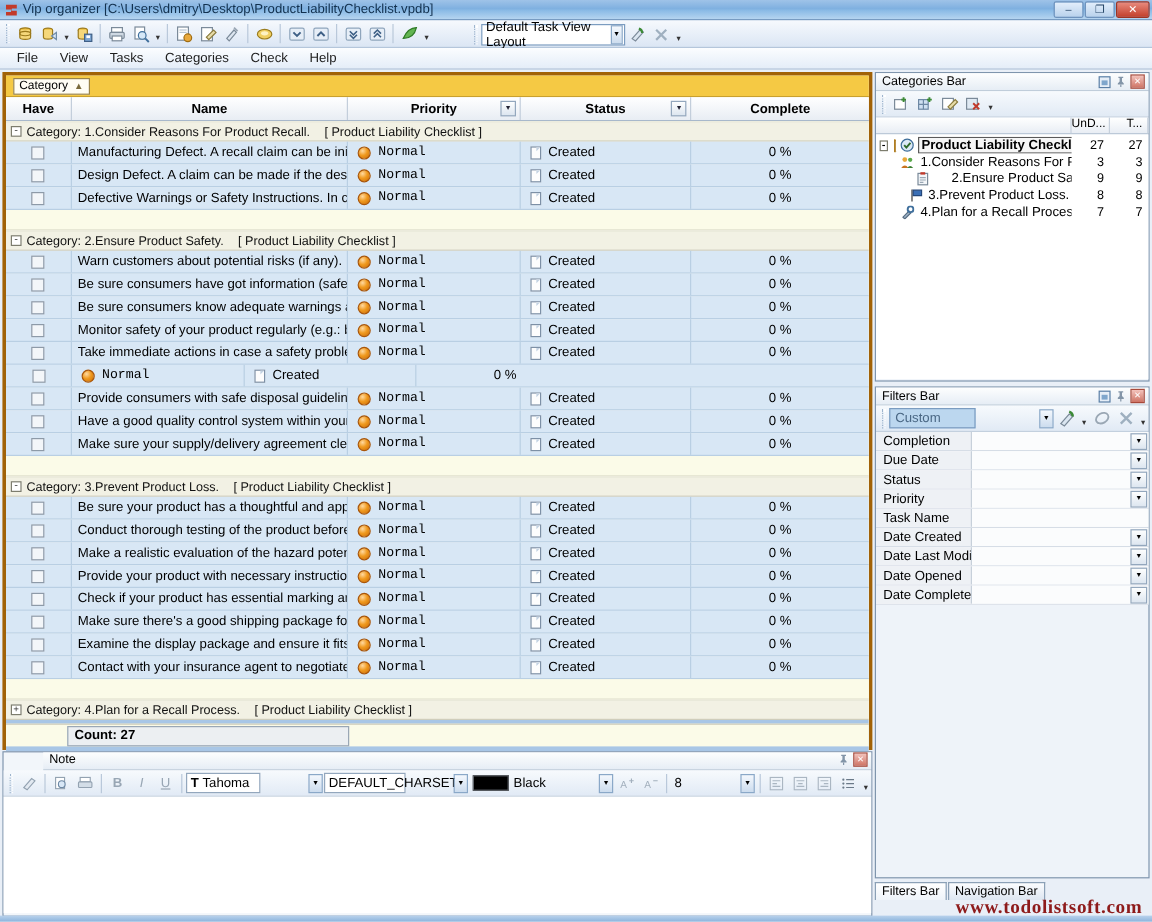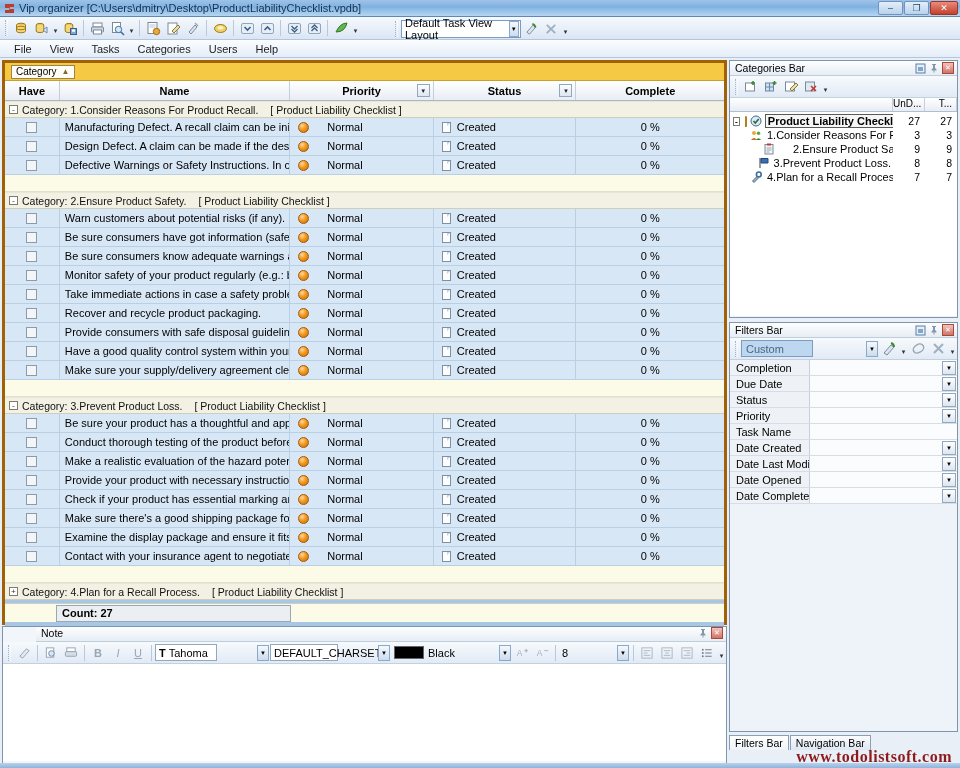--- a/index.html
+++ b/index.html
@@ -98,21 +98,21 @@
   .grp-src{ color:#111; margin-left:8px; }
 
   .task-row{
     display:flex; height:19px; background:#d8e7f5; border-bottom:1px solid #b9cfe3;
     font-size:11px;
   }
   .task-row > div{ display:flex; align-items:center; border-right:1px solid #b9cfe3; }
   .cell-done{ width:55px; justify-content:center; }
   .chk{ width:11px;height:11px;border:1px solid #8d9aa8;background:#f3f6f9; }
   .cell-name{ width:231px; padding-left:5px; overflow:hidden; white-space:nowrap; }
-  .cell-pri{ width:144px; padding-left:8px; gap:18px; }
+  .cell-pri{ width:144px; padding-left:8px; gap:6px;font-family:Liberation Mono, monospace; }
   .cell-sta{ width:143px; padding-left:8px; gap:6px; }
   .cell-cmp{ width:148px; justify-content:center; border-right:none !important; }
 
   .dot-pri{
     width:11px;height:11px;border-radius:50%;
     background:radial-gradient(circle at 35% 30%, #ffd9a0 0%, #f09a1f 45%, #c96a06 100%);
     border:1px solid #a9560a;
   }
   .doc-ico{
     width:9px;height:11px;background:#fdfdfd;border:1px solid #7d90a6;position:relative;
@@ -359,21 +359,21 @@
       </div>
       <div class="tiny-arrow">▾</div>
     </div>
   </div>
 
   <div class="menubar">
     <div class="menu-item">File</div>
     <div class="menu-item">View</div>
     <div class="menu-item">Tasks</div>
     <div class="menu-item">Categories</div>
-    <div class="menu-item">Users</div>
+    <div class="menu-item">Check</div>
     <div class="menu-item">Help</div>
   </div>
 
   <div class="grid-wrap">
     <div class="groupby-band">
       <div class="groupby-chip">
         <span>Category</span>
         <span class="sort-asc">▲</span>
       </div>
     </div>
@@ -521,21 +521,20 @@
           <div class="cell-sta">
             <span class="doc-ico"></span>
             <span>Created</span>
           </div>
           <div class="cell-cmp">0 %</div>
         </div>
         <div class="task-row">
           <div class="cell-done">
             <span class="chk"></span>
           </div>
-          <div class="cell-name">Recover and recycle product packaging.</div>
           <div class="cell-pri">
             <span class="dot-pri"></span>
             <span>Normal</span>
           </div>
           <div class="cell-sta">
             <span class="doc-ico"></span>
             <span>Created</span>
           </div>
           <div class="cell-cmp">0 %</div>
         </div>

